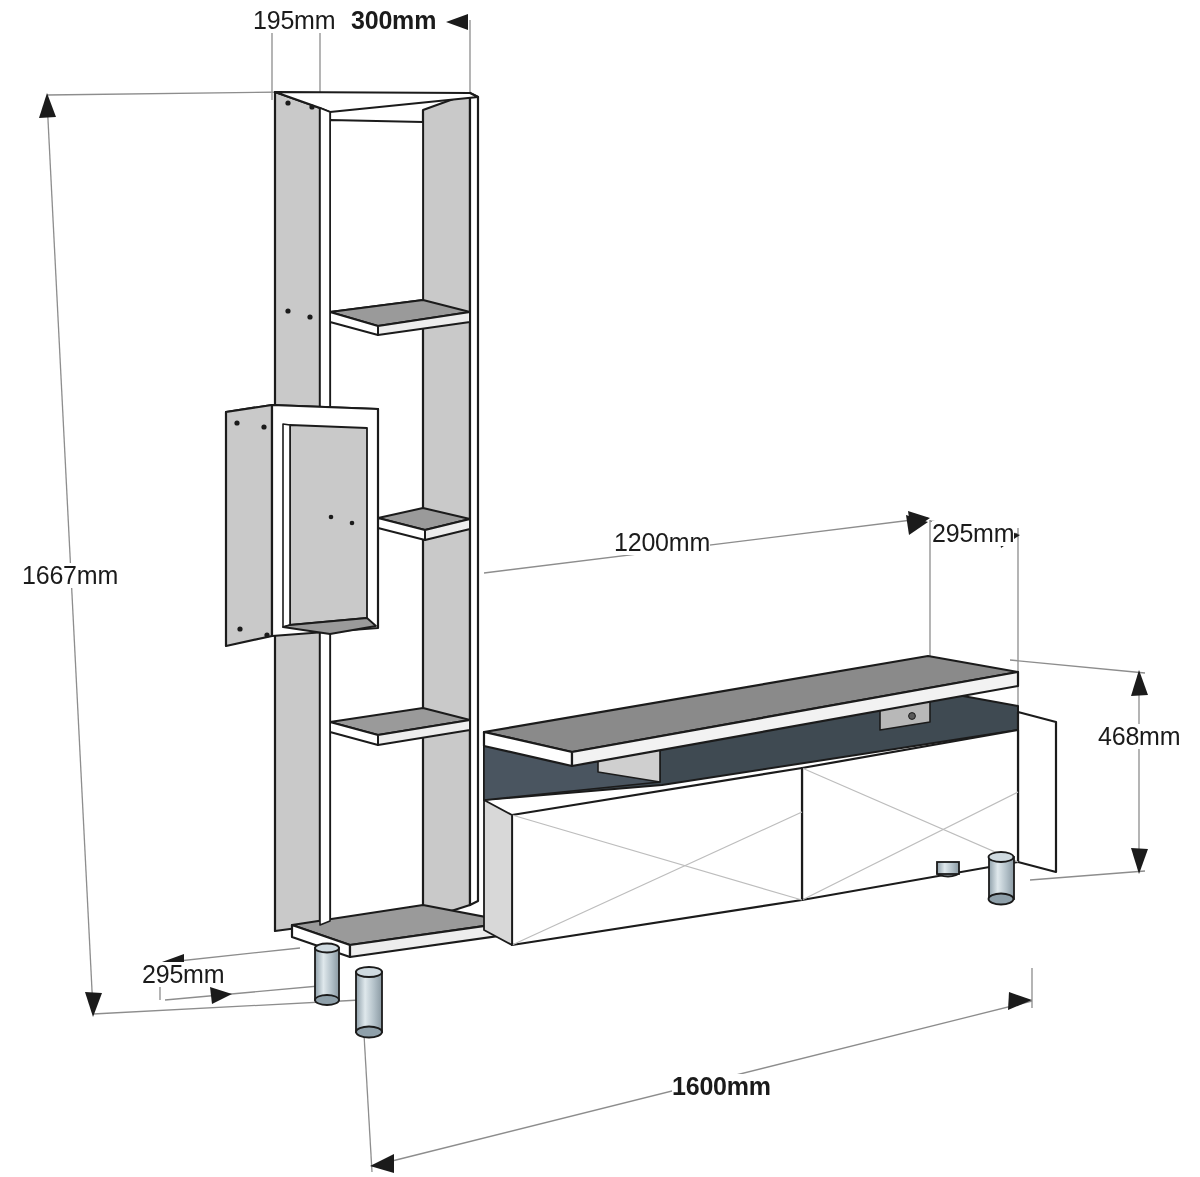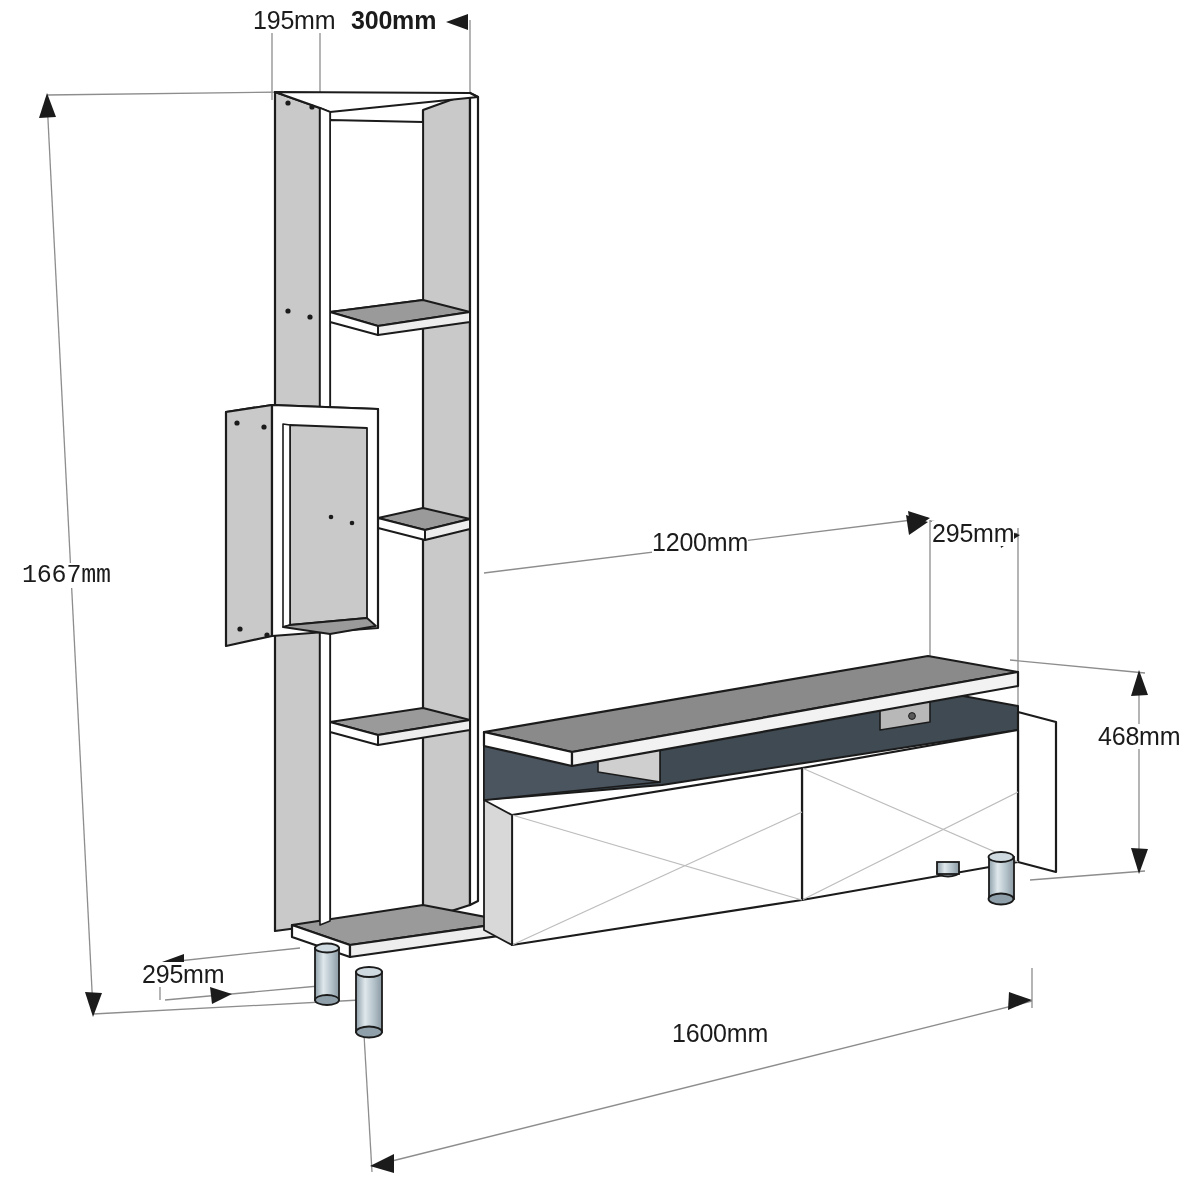--- a/index.html
+++ b/index.html
@@ -214,25 +214,25 @@
         <ellipse cx="1001" cy="899" rx="12.5" ry="5.5" fill="#8fa0aa"></ellipse>
       </g>
     </g>
 
   </svg>
 
   <div class="dim-label" style="left:253px; top:8px;">195mm</div>
 
   <div class="dim-label" style="left:351px; top:8px;font-weight:bold;">300mm</div>
 
-  <div class="dim-label" style="left:22px; top:563px;font-family:Liberation Mono, monospace;">1667mm</div>
-
-  <div class="dim-label" style="left:652px; top:530px;">1200mm</div>
+  <div class="dim-label" style="left:22px; top:563px;">1667mm</div>
+
+  <div class="dim-label" style="left:614px; top:530px;">1200mm</div>
 
   <div class="dim-label" style="left:932px; top:521px;">295mm</div>
 
   <div class="dim-label" style="left:1098px; top:724px;">468mm</div>
 
   <div class="dim-label" style="left:142px; top:962px;">295mm</div>
 
-  <div class="dim-label" style="left:672px; top:1021px;">1600mm</div>
+  <div class="dim-label" style="left:672px; top:1074px;font-weight:bold;">1600mm</div>
 
 </div>
 
 </body></html>

